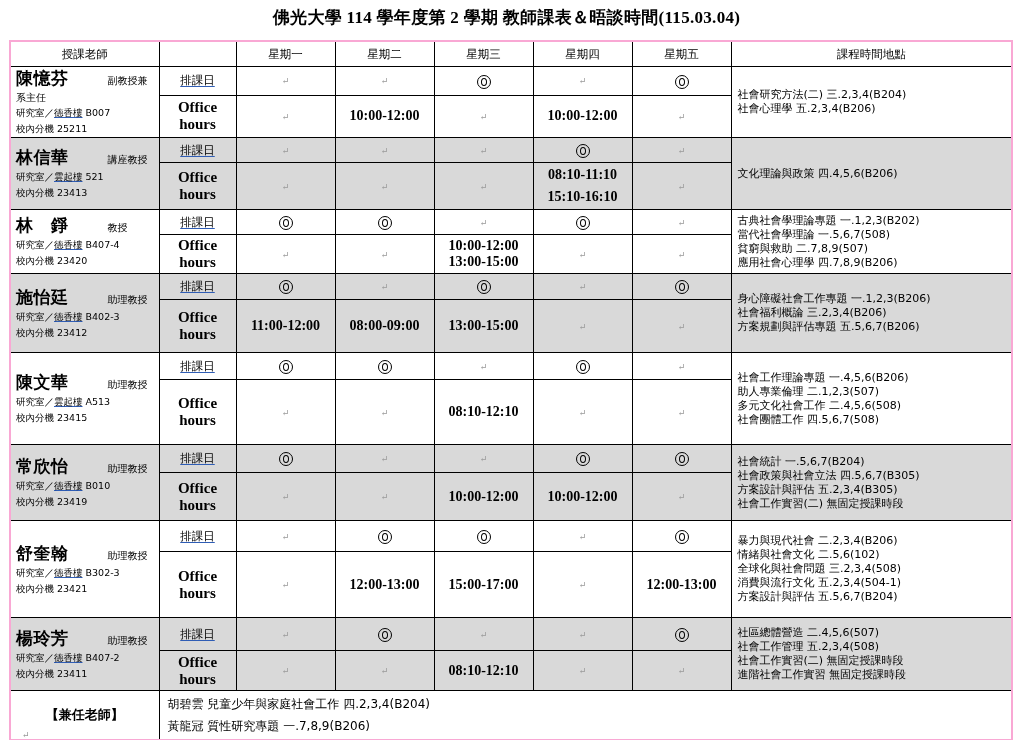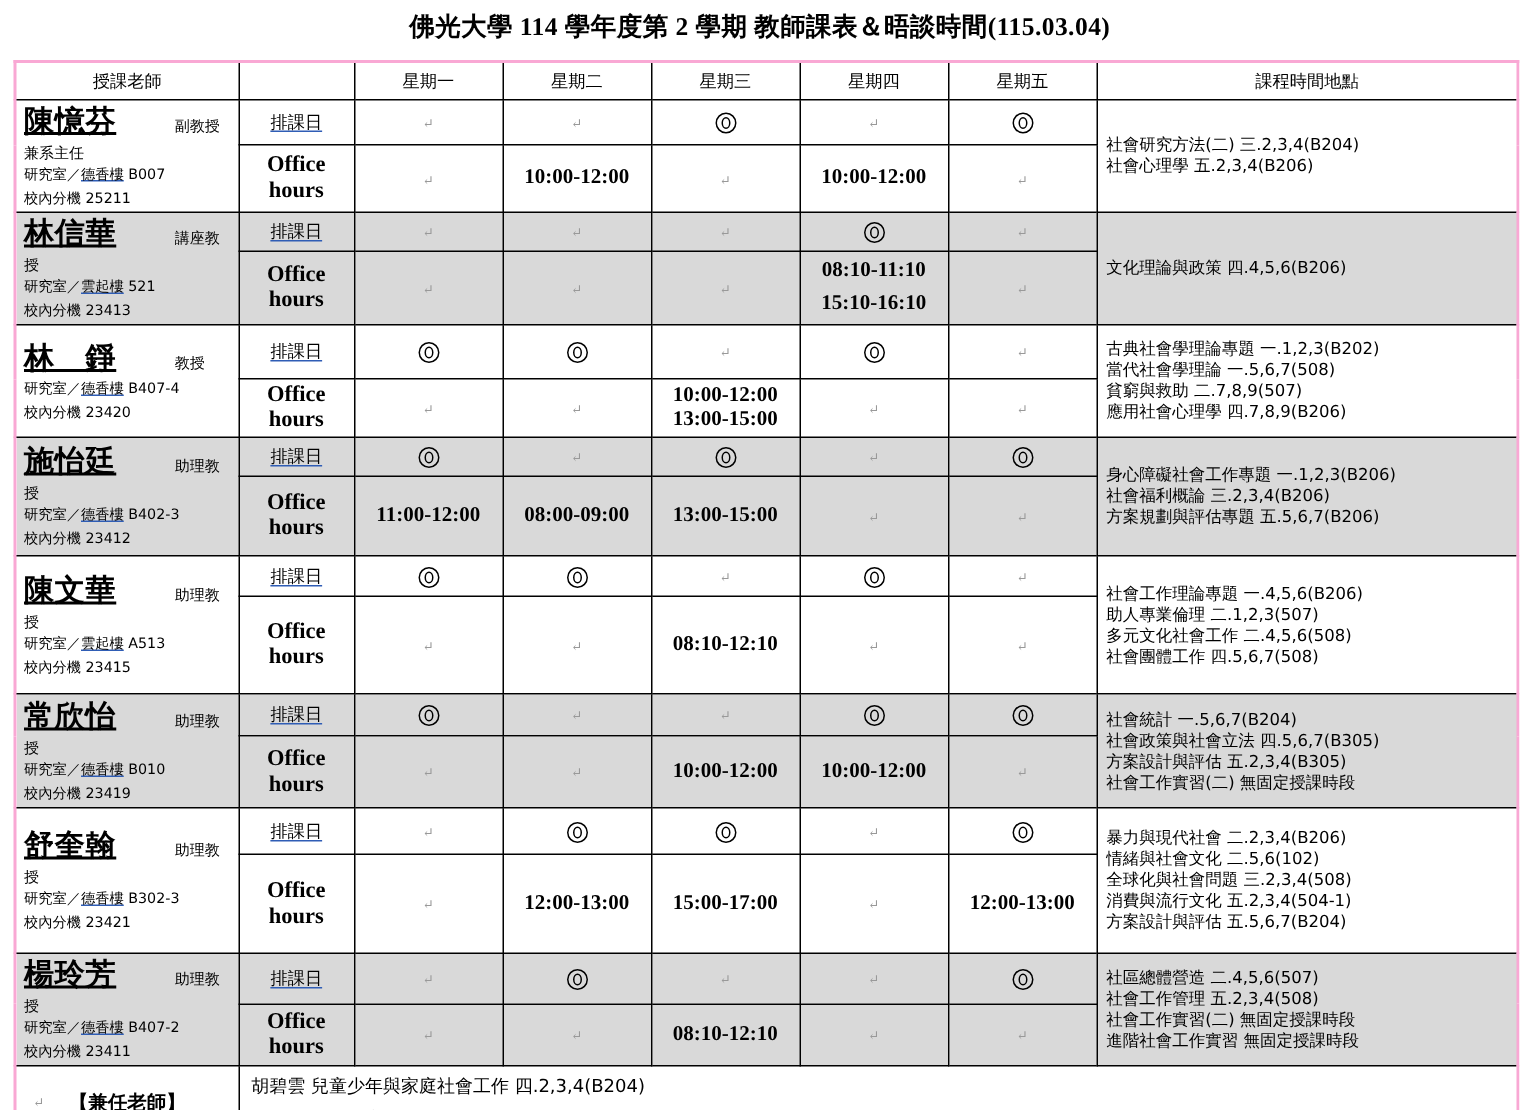--- a/index.html
+++ b/index.html
@@ -3,21 +3,21 @@
 <meta charset="utf-8">
 <style>
   html,body{margin:0;padding:0;background:#fff;}
   body{width:1013px;height:740px;position:relative;overflow:hidden;font-family:"Liberation Serif","DejaVu Serif",serif;color:#000;}
   .title{position:absolute;left:0;top:6px;width:1013px;text-align:center;font-size:17px;font-weight:bold;letter-spacing:0.3px;}
   table.sched{position:absolute;left:9px;top:40px;width:1002px;border-collapse:collapse;table-layout:fixed;border:2px solid #f9a8d4;}
   .sched td{border:1px solid #000;padding:0 3px;font-size:12px;text-align:center;vertical-align:middle;overflow:hidden;}
   .sched tr.hdr td{height:24px;font-family:"DejaVu Sans",sans-serif;font-size:11.5px;}
   .gray td{background:#d9d9d9;}
   td.teacher{text-align:left;padding-left:5px;vertical-align:middle;}
-  .tname{font-size:20px;font-weight:bold;font-family:"DejaVu Sans",sans-serif;letter-spacing:0.5px;text-decoration:underline;}
+  .tname{font-size:17px;font-weight:bold;font-family:"DejaVu Sans",sans-serif;letter-spacing:0.5px;}
   .ttitle{font-size:10px;font-family:Liberation Sans, sans-serif;margin-left:19px;padding-left:20px;}
   .tinfo{font-size:9.5px;font-family:"DejaVu Sans",sans-serif;line-height:16px;}
   .bldg{text-decoration:underline;text-decoration-color:#2f5db5;}
   .sched-label{font-family:"DejaVu Sans",sans-serif;font-size:11.5px;text-decoration:underline;text-decoration-color:#2f5db5;text-underline-offset:2px;}
   .oh-label{font-size:15px;font-weight:bold;}
   .circle{display:inline-block;width:12px;height:12px;border:1px solid #000;border-radius:50%;position:relative;vertical-align:middle;}
   .circle::after{content:"";position:absolute;left:3px;top:2px;width:4px;height:6px;border:1px solid #000;border-radius:50%;}
   .mark{color:#999;font-size:9px;}
   .time{font-weight:bold;font-size:14px;line-height:22px;}
   .time.tight{line-height:16px;}
@@ -102,21 +102,21 @@
         <td><span class="oh-label">Office hours</span></td>
         <td><span class="mark">↵</span></td>
         <td><span class="mark">↵</span></td>
         <td><span class="mark">↵</span></td>
         <td>
           <div class="time">08:10-11:10</div>
           <div class="time">15:10-16:10</div>
         </td>
         <td><span class="mark">↵</span></td>
       </tr>
-      <tr style="height:36px">
+      <tr style="height:25px">
         <td class="teacher" rowspan="2">
       <div><span class="tname">林　錚</span><span class="ttitle">教授</span></div>
       <div class="tinfo"><span>研究室／</span><span class="bldg">德香樓</span><span> B407-4</span></div>
       <div class="tinfo"><span>校內分機 </span><span>23420</span></div>
     </td>
         <td><span class="sched-label">排課日</span></td>
         <td><span class="circle"></span></td>
         <td><span class="circle"></span></td>
         <td><span class="mark">↵</span></td>
         <td><span class="circle"></span></td>

